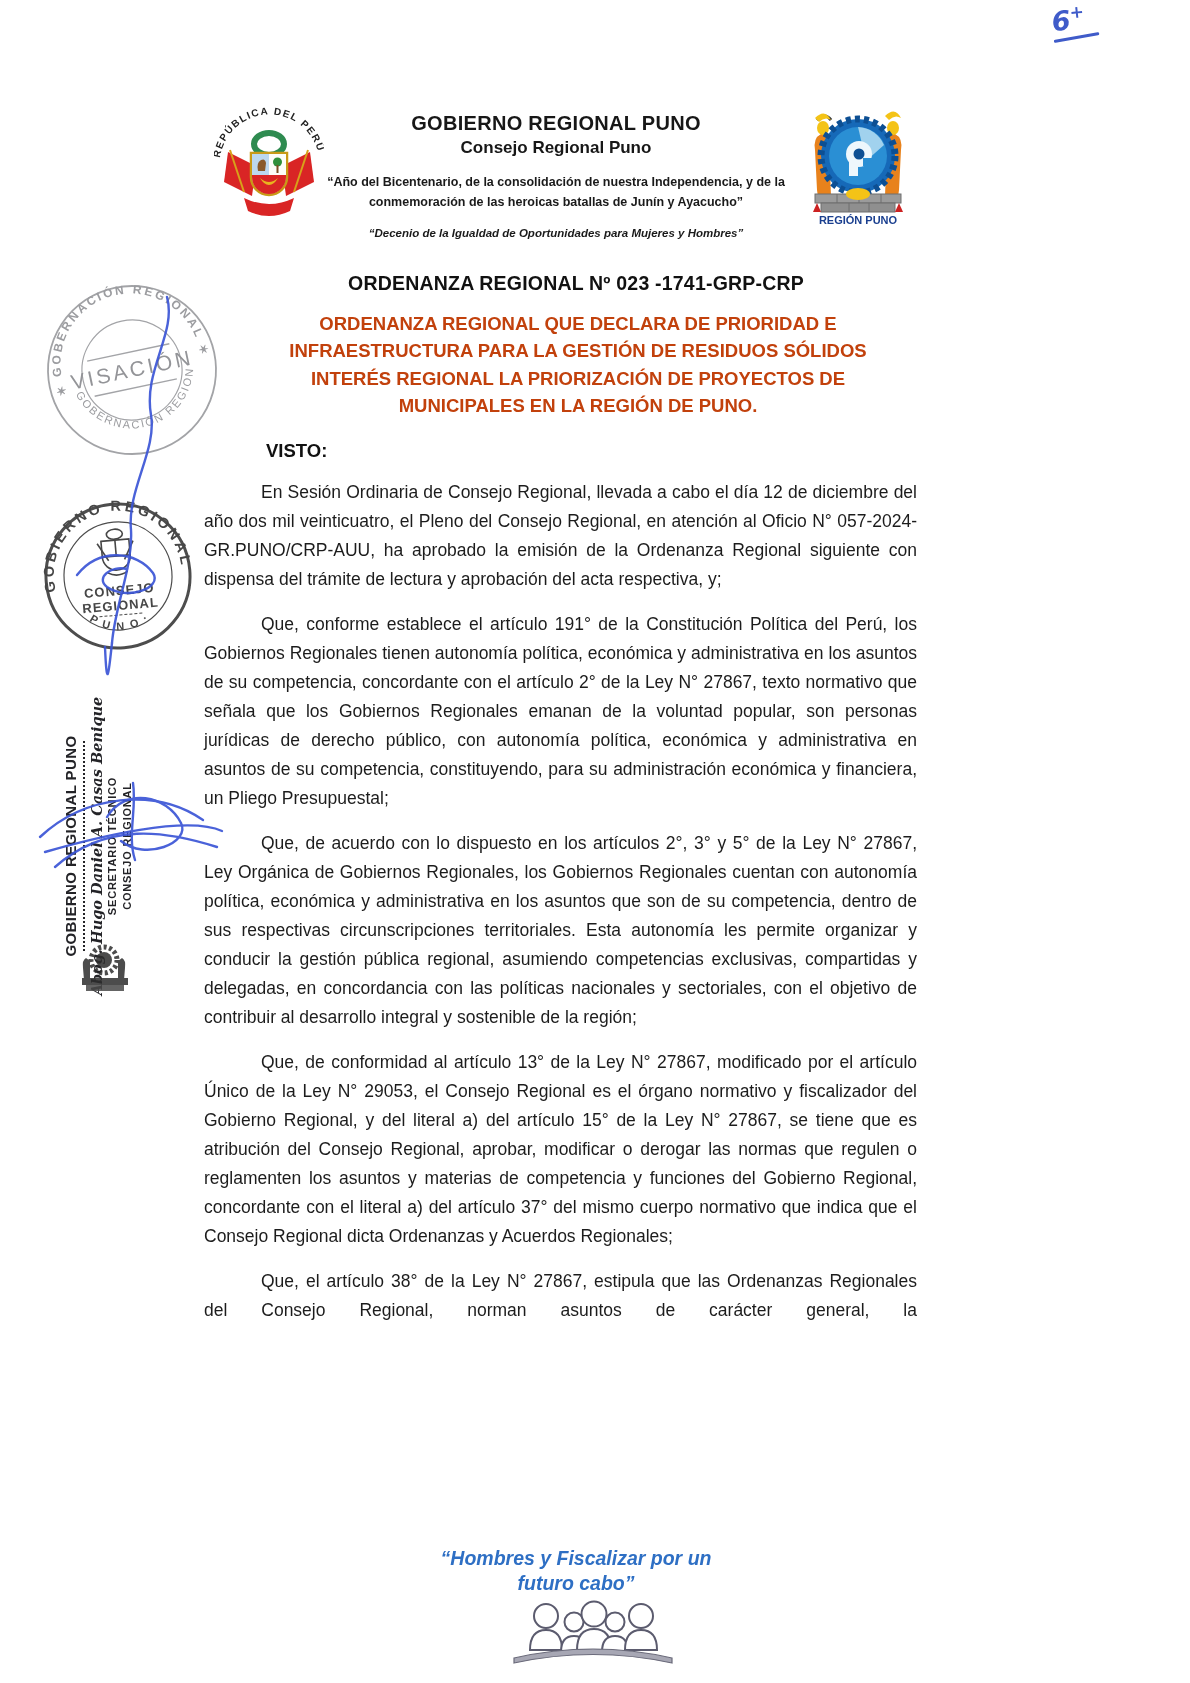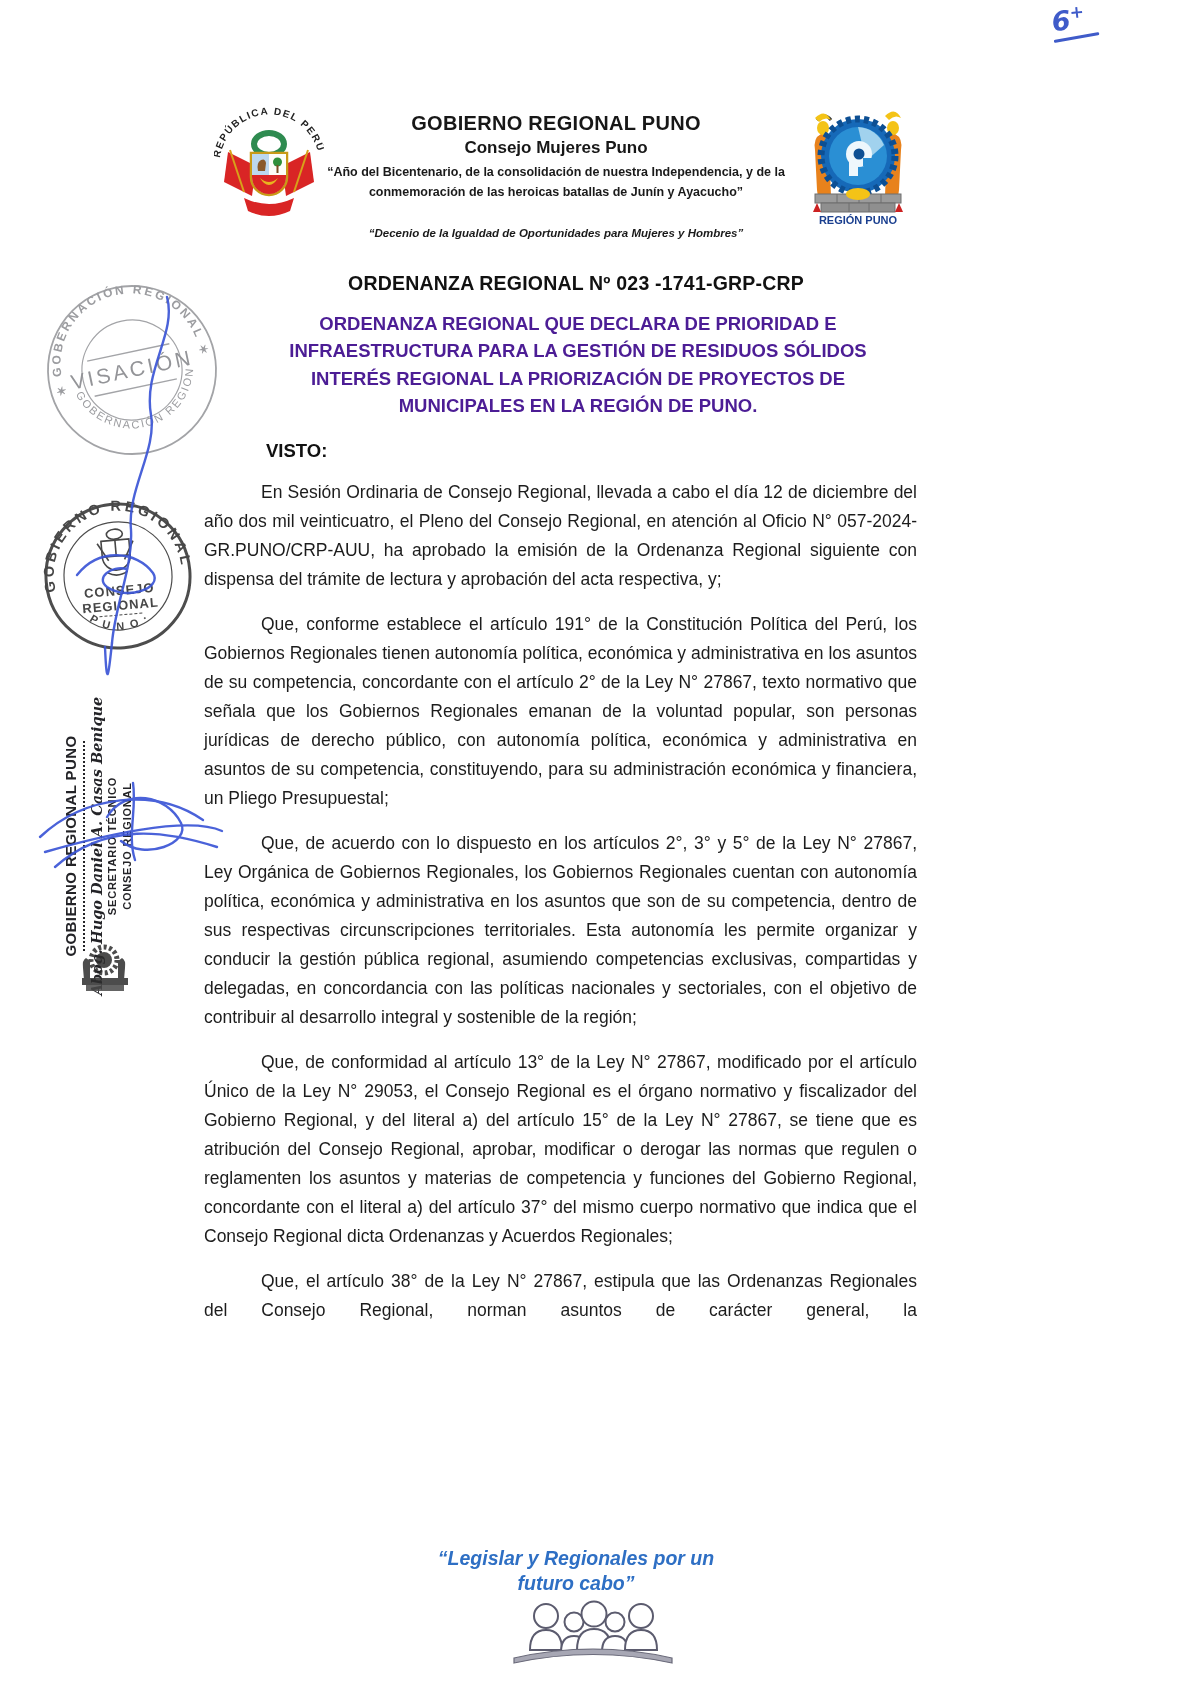--- a/index.html
+++ b/index.html
@@ -16,28 +16,28 @@
   }
   .hand-mark .plus{font-size:17px;vertical-align:top;position:relative;top:-2px;}
   .hand-mark .underline{display:block;width:46px;height:3px;background:#3F5BC9;
     border-radius:2px;transform:rotate(-4deg);margin-top:3px;}
   
   .logo-left{position:absolute;left:214px;top:96px;width:110px;height:132px;}
   .logo-right{position:absolute;left:797px;top:94px;width:122px;height:132px;}
   .header-text{position:absolute;left:300px;top:112px;width:512px;text-align:center;}
   .org-name{font-size:20px;font-weight:bold;letter-spacing:.3px;color:#171717;}
   .org-subname{font-size:17px;font-weight:bold;margin-top:3px;color:#171717;}
-  .year-quote{font-size:12.5px;font-weight:bold;margin-top:4px;line-height:1.6;color:#1a1a1a;}
+  .year-quote{font-size:12.5px;font-weight:bold;margin-top:14px;line-height:1.6;color:#1a1a1a;}
   .decenio{position:absolute;left:300px;top:227px;width:512px;text-align:center;
     font-size:11.5px;font-weight:bold;font-style:italic;color:#1a1a1a;}
   
   .doc-title{position:absolute;left:215px;top:272px;width:722px;text-align:center;
     font-size:19.5px;font-weight:bold;letter-spacing:.2px;color:#111;}
   .doc-subtitle{position:absolute;left:228px;top:310px;width:700px;text-align:center;
-    font-size:18.5px;font-weight:bold;line-height:1.48;color:#4c1d95;}
+    font-size:18.5px;font-weight:bold;line-height:1.48;color:#c2410c;}
   .doc-body{position:absolute;left:204px;top:440px;width:722px;z-index:1;}
   .sec-heading{font-size:18.5px;font-weight:bold;color:#111;margin:22px 0 0 62px;}
   .para{font-size:17.5px;line-height:29px;text-align:justify;text-indent:57px;
     margin:16px 9px 0 0;color:#1c1c1c;}
   .para.cutoff{text-align-last:justify;}
   
   .stamp-visacion{position:absolute;left:38px;top:276px;width:188px;height:188px;
     transform:rotate(-12deg);z-index:2;opacity:.88;}
   .stamp-consejo{position:absolute;left:40px;top:498px;width:156px;height:156px;
     transform:rotate(-5deg);z-index:2;opacity:.9;}
@@ -121,21 +121,21 @@
     <line x1="52" y1="109" x2="52" y2="118" stroke="#6f6f6f"></line>
     <line x1="72" y1="109" x2="72" y2="118" stroke="#6f6f6f"></line>
     <polygon points="20,109 24,118 16,118" fill="#c22"></polygon>
     <polygon points="102,109 106,118 98,118" fill="#c22"></polygon>
     <ellipse cx="61" cy="100" rx="12" ry="6" fill="#f4c317"></ellipse>
     <text x="61" y="130" text-anchor="middle" font-size="11" font-weight="bold" fill="#1a3f8f">REGIÓN PUNO</text>
   </svg>
 
   <div class="header-text">
     <div class="org-name">GOBIERNO REGIONAL PUNO</div>
-    <div class="org-subname">Consejo Mujeres Puno</div>
+    <div class="org-subname">Consejo Regional Puno</div>
     <div class="year-quote">
       <div>“Año del Bicentenario, de la consolidación de nuestra Independencia, y de la</div>
       <div>conmemoración de las heroicas batallas de Junín y Ayacucho”</div>
     </div>
   </div>
   <div class="decenio">“Decenio de la Igualdad de Oportunidades para Mujeres y Hombres”</div>
 
   <div class="doc-title">ORDENANZA REGIONAL Nº 023 -1741-GRP-CRP</div>
   <div class="doc-subtitle">
     <div>ORDENANZA REGIONAL QUE DECLARA DE PRIORIDAD E</div>
@@ -225,21 +225,21 @@
       <path d="M97,368 C94,395 92,420 90,372"></path>
       <path d="M25,562 C70,520 140,512 188,545"></path>
       <path d="M40,592 C92,546 152,556 202,572"></path>
       <path d="M92,542 C110,512 152,520 166,548 C176,568 130,586 106,566"></path>
       <path d="M30,577 C82,562 172,540 207,556"></path>
       <path d="M118,508 C122,535 112,560 120,585"></path>
     </g>
   </svg>
 
   <div class="slogan">
-    <div>“Legislar y Regionales por un</div>
+    <div>“Hombres y Fiscalizar por un</div>
     <div>futuro cabo”</div>
   </div>
 
   <svg class="people-icon" viewBox="0 0 170 78" xmlns="http://www.w3.org/2000/svg">
     <g fill="#ffffff" stroke="#5b5b6e" stroke-width="2">
       <circle cx="38" cy="22" r="12"></circle>
       <path d="M22,56 q0,-20 16,-20 q16,0 16,20 z"></path>
       <circle cx="66" cy="28" r="9.5"></circle>
       <path d="M53,58 q0,-16 13,-16 q13,0 13,16 z"></path>
       <circle cx="86" cy="20" r="12.5"></circle>

